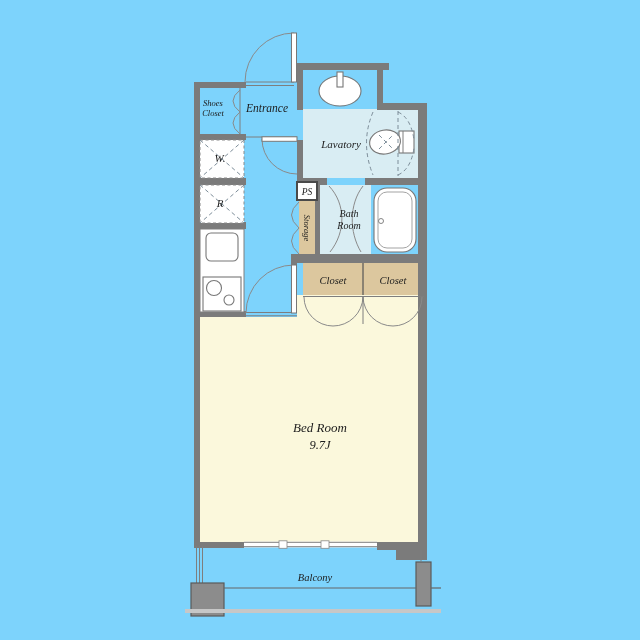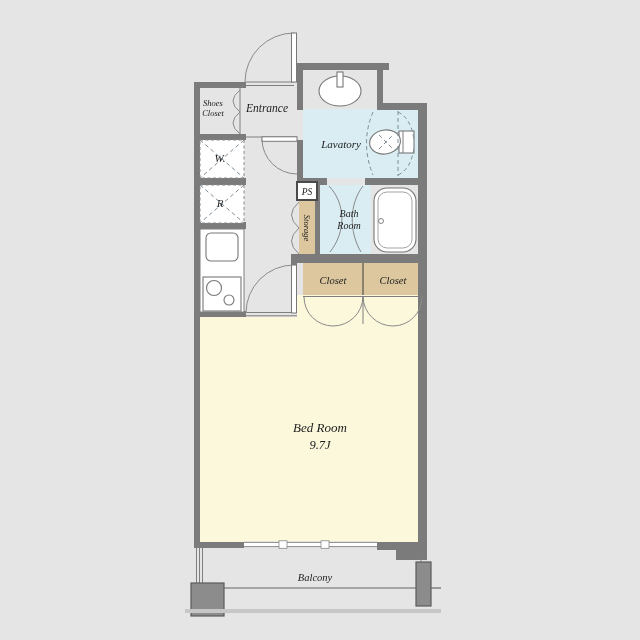--- a/index.html
+++ b/index.html
@@ -1,16 +1,16 @@
 <!DOCTYPE html>
 <html style="--wall: #7b7b7b; --wet: #d9edf3; --closet: #dcc79e; --bedroom: #fbf8dc; --pillar: #8c8c8c; --railing_light: #c7c7c7;"><head>
 <meta charset="utf-8">
 <style>
   html,body{margin:0;padding:0;background:#ffffff;}
-  .stage{position:relative;width:640px;height:640px;background:#e5e5e5;overflow:hidden;}
+  .stage{position:relative;width:640px;height:640px;background:#7dd3fc;overflow:hidden;}
   svg{display:block;}
   text{font-family:"Liberation Serif","DejaVu Serif",serif;font-style:italic;fill:#1c1c1c;}
   .wall{fill:var(--wall);}
   .thin{stroke:#7e7e7e;stroke-width:1;fill:none;}
   .fixture{fill:#ffffff;stroke:#777;stroke-width:1.1;}
   .arc{fill:none;stroke:#8a8a8a;stroke-width:1;}
   .dash{fill:none;stroke:#7d8d99;stroke-width:1;stroke-dasharray:4 3;}
   .dashbox{fill:#ffffff;stroke:#8a8a8a;stroke-width:1;stroke-dasharray:3 2.5;}
   .leaf{fill:#ffffff;stroke:#777;stroke-width:1;}
 </style>

